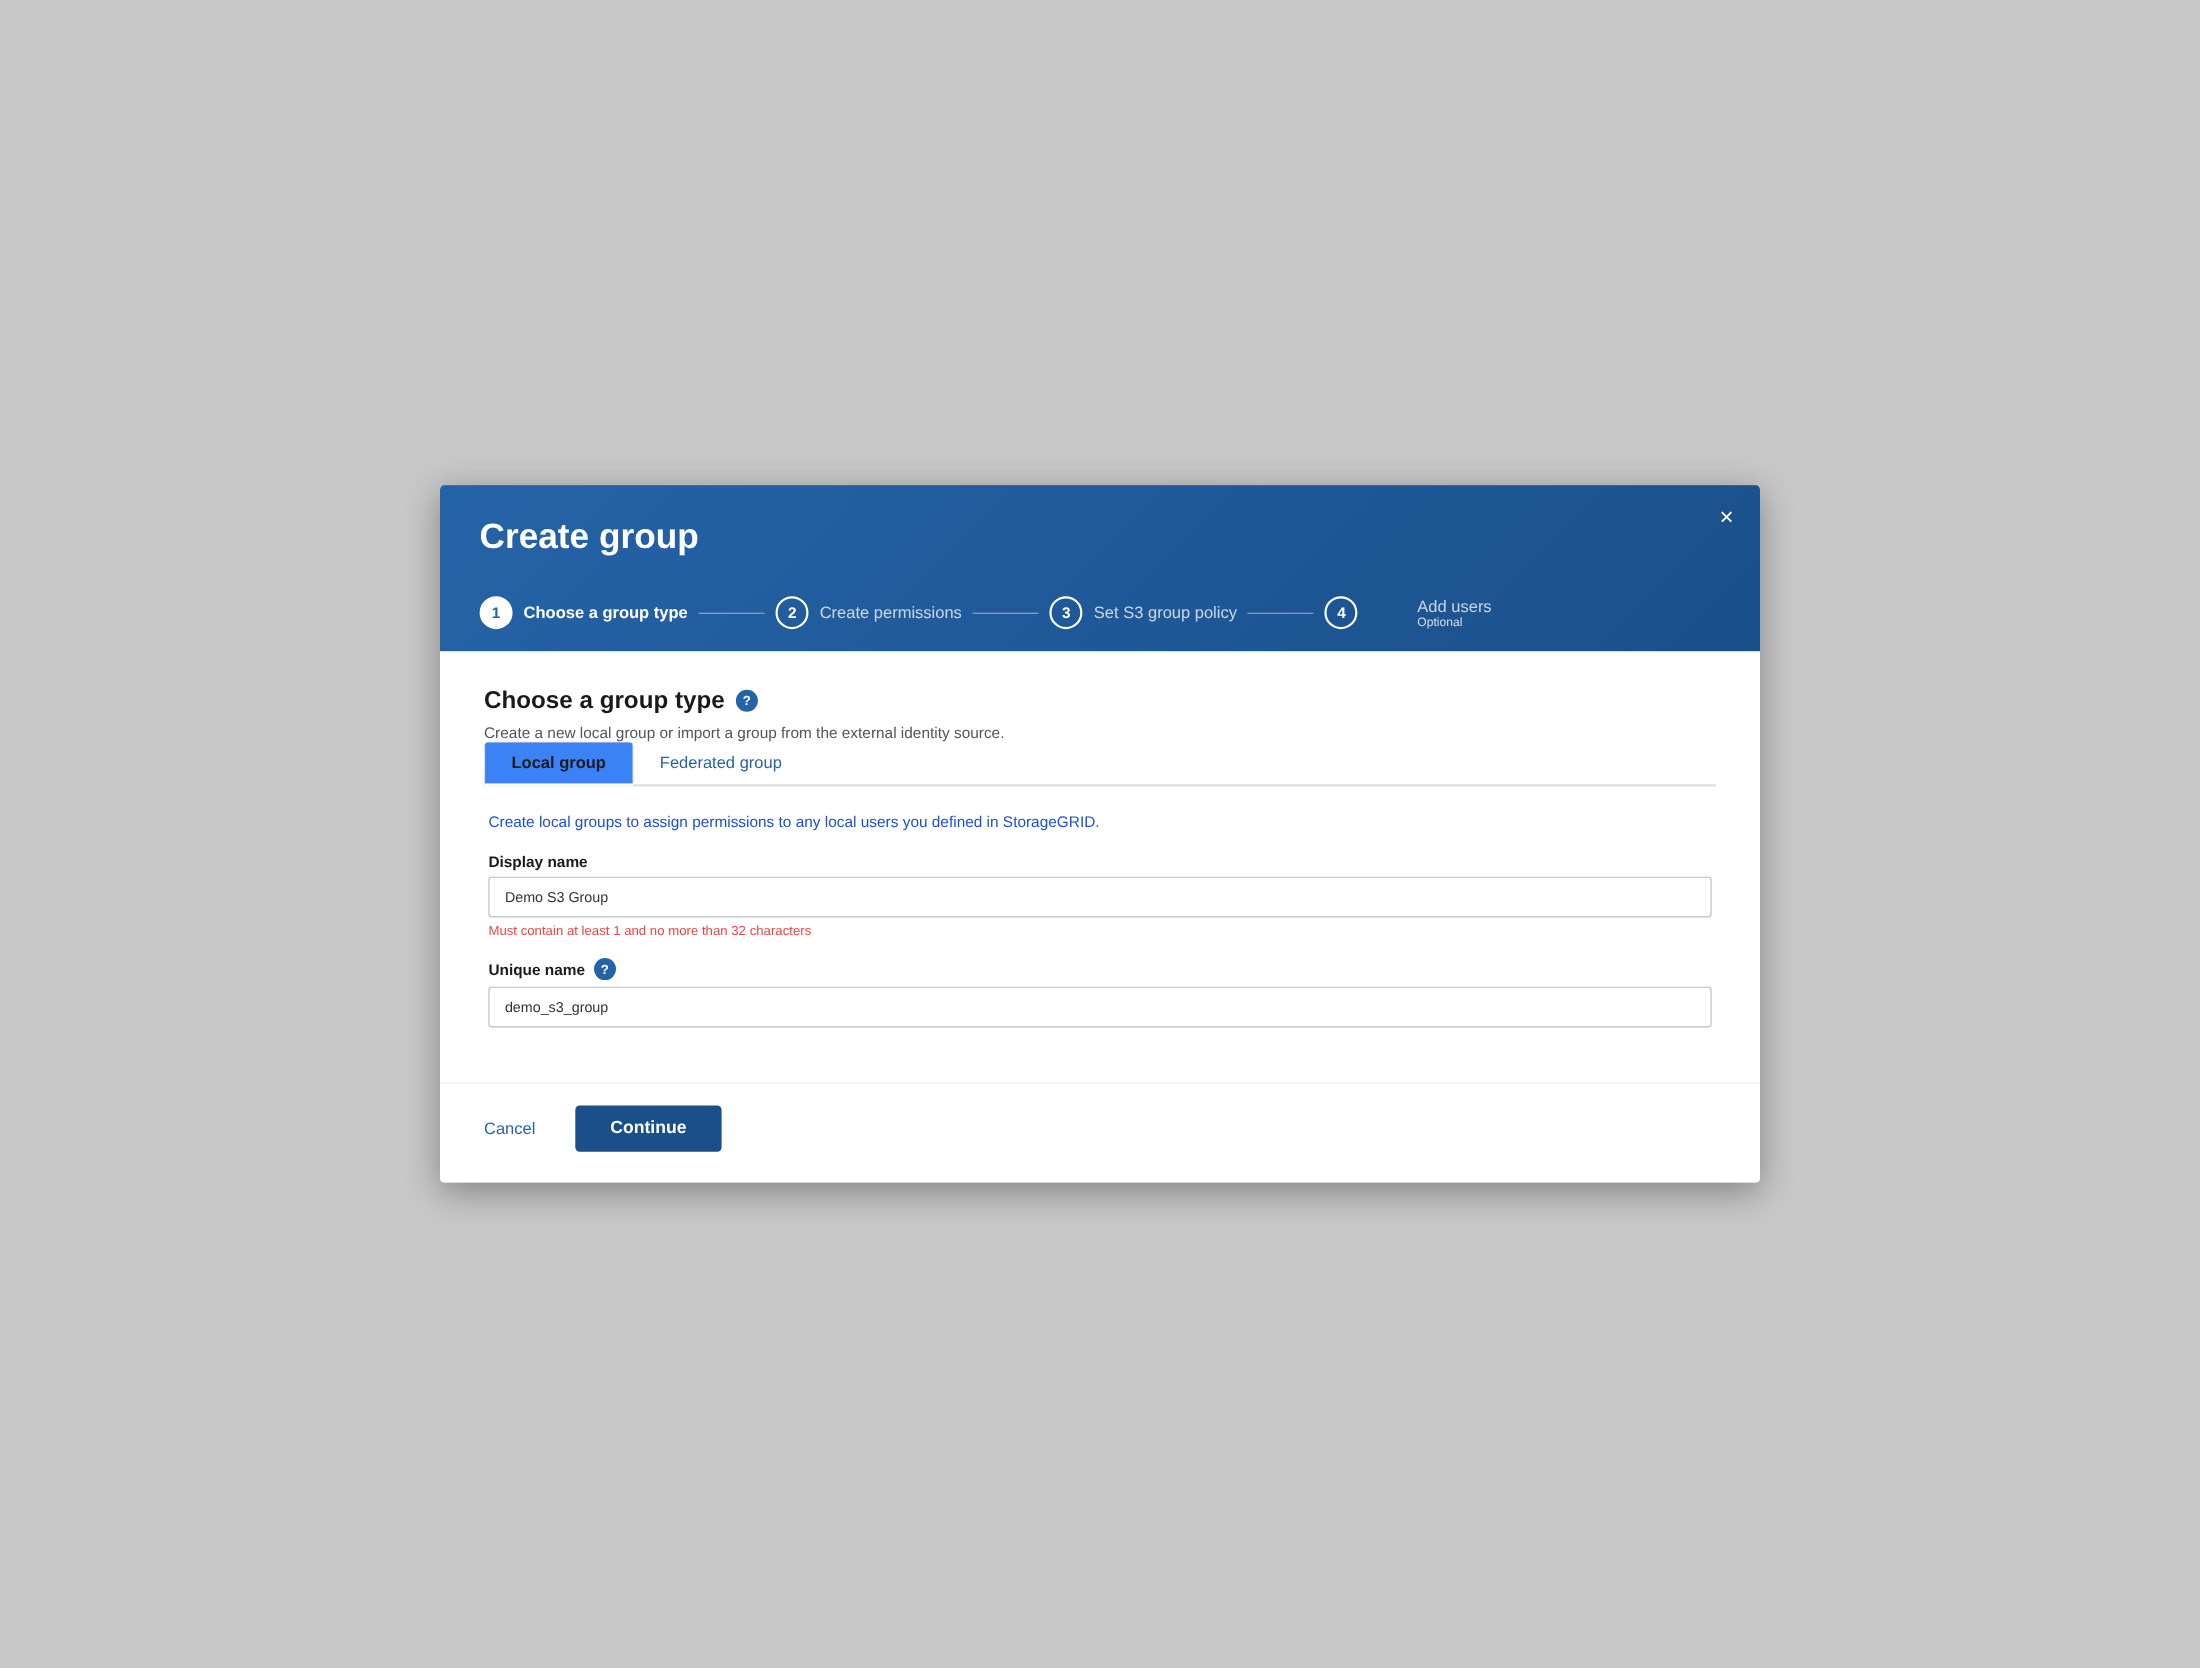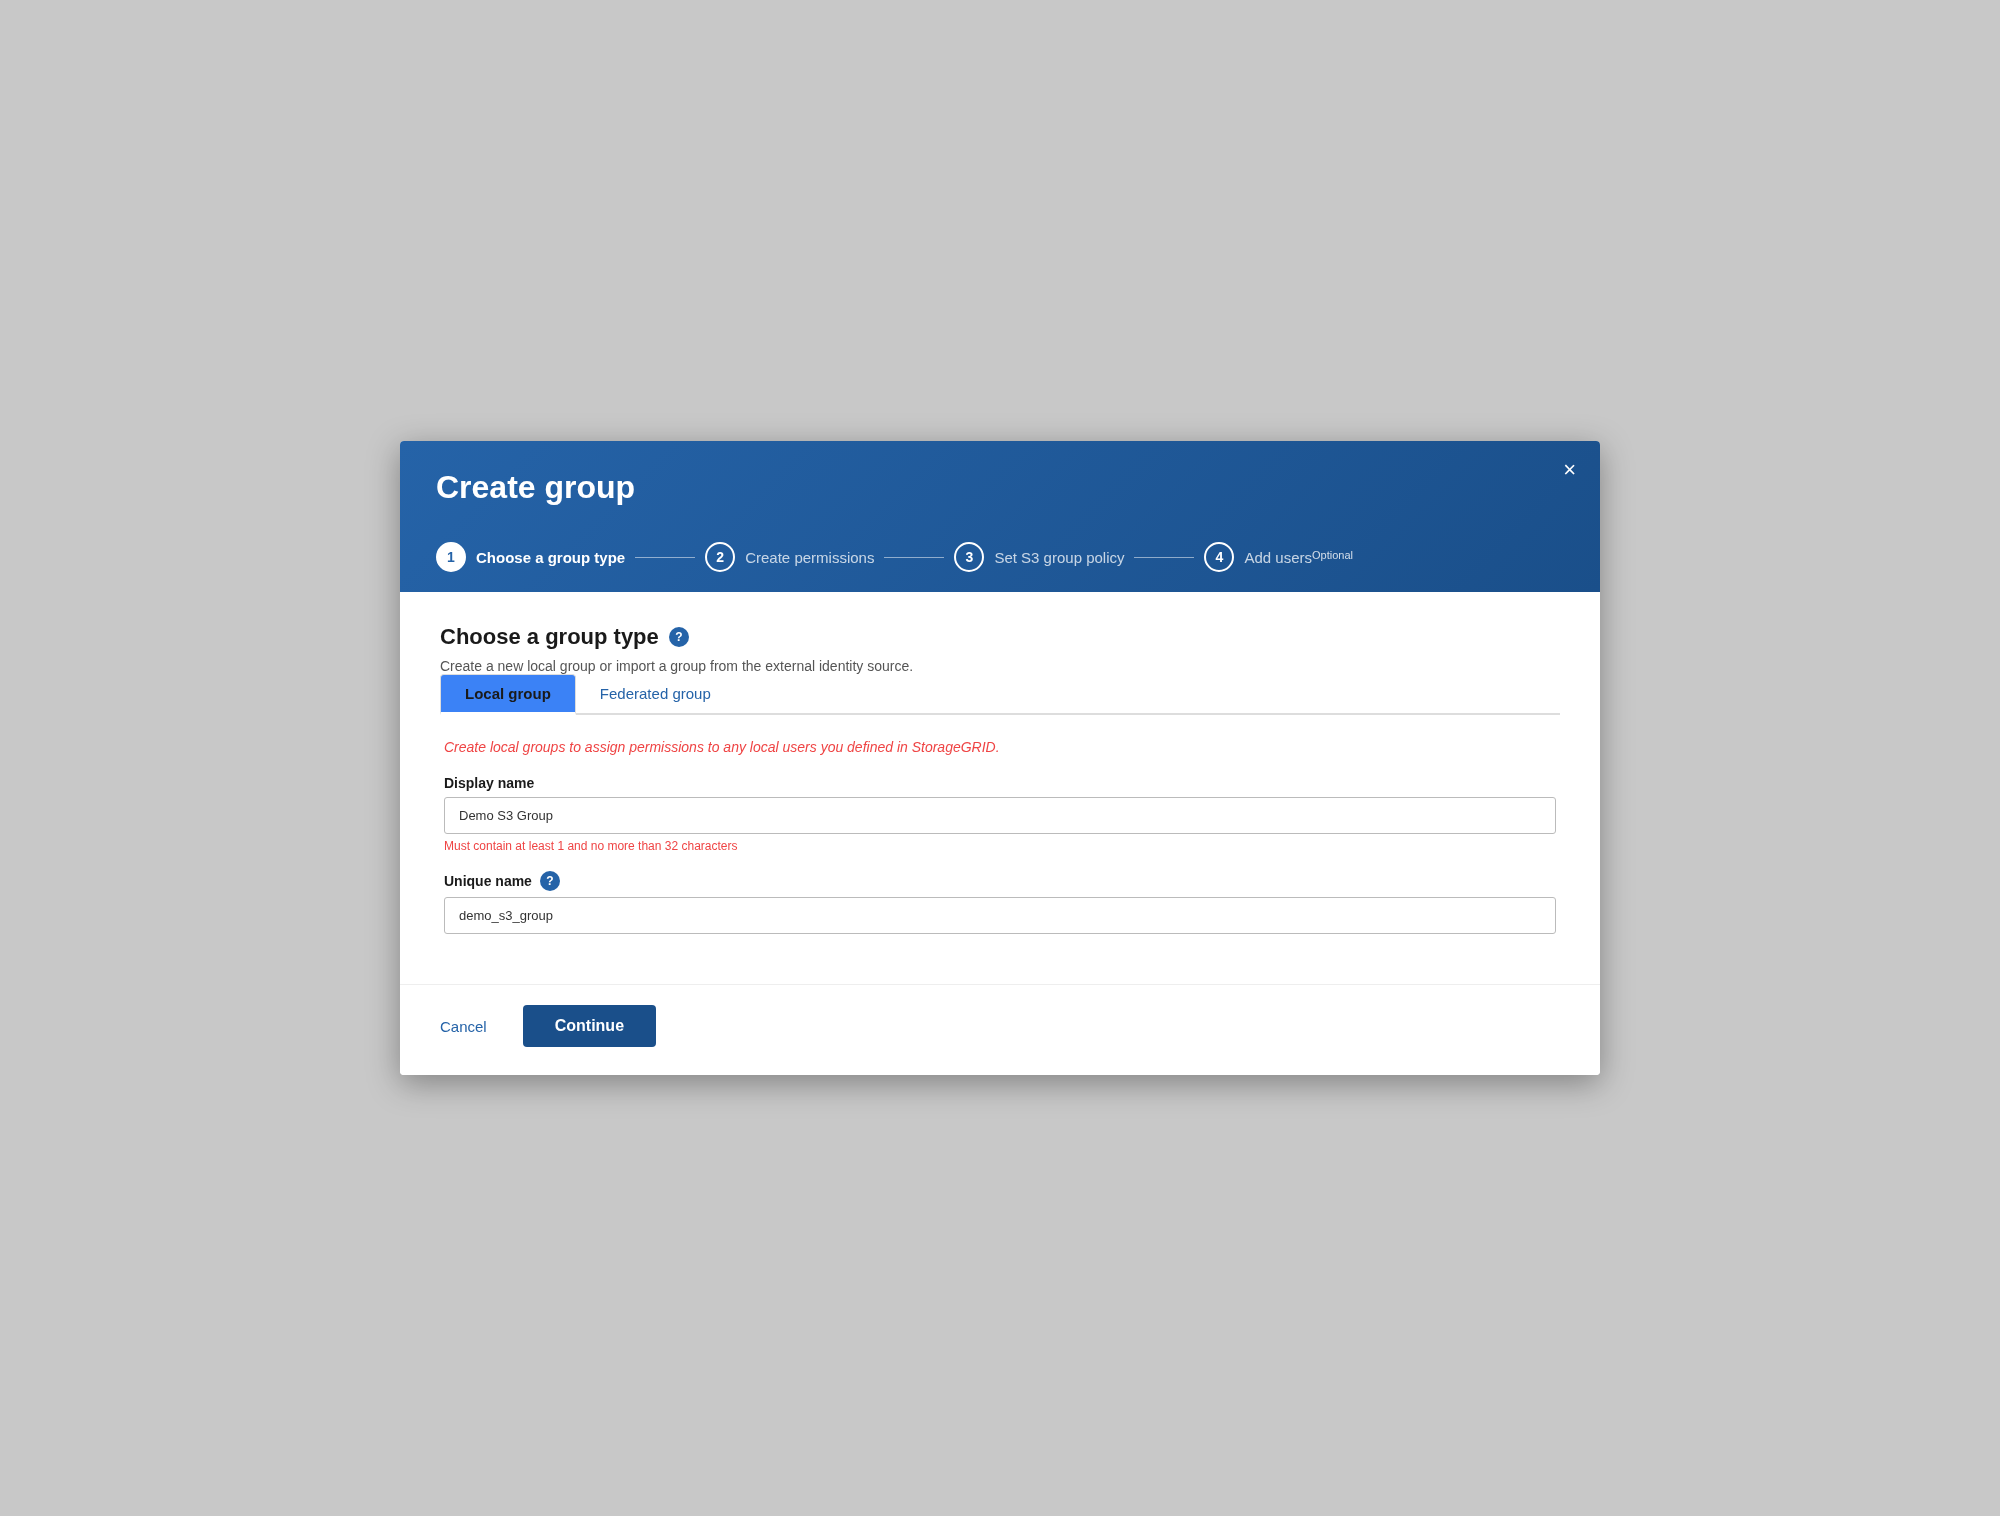--- a/index.html
+++ b/index.html
@@ -82,21 +82,22 @@
     }
     .step-separator {
       width: 60px;
       height: 1px;
       background: rgba(255,255,255,0.5);
       margin: 0 10px;
       flex-shrink: 0;
     }
     .step-label-block {
       display: flex;
-      flex-direction: row;
+      flex-direction: column;
+      margin-left: 44px;
     }
     .step-sublabel {
       font-size: 11px;
       color: rgba(255,255,255,0.8);
     }
     .modal-body {
       padding: 32px 40px 32px 40px;
       background: #fff;
     }
     .section-title-row {
@@ -155,23 +156,22 @@
     }
     .tab.federated {
       color: #2563a8;
       font-weight: 500;
     }
     .tab-content {
       padding: 0 4px;
     }
     .tab-desc {
       font-size: 14px;
-      color: #ef4444;
+      color: #1d4ed8;
       margin-bottom: 20px;
-      font-style: italic;
     }
     .field-label {
       font-size: 14px;
       font-weight: 600;
       color: #1a1a1a;
       margin-bottom: 6px;
       display: flex;
       align-items: center;
       gap: 8px;
     }

